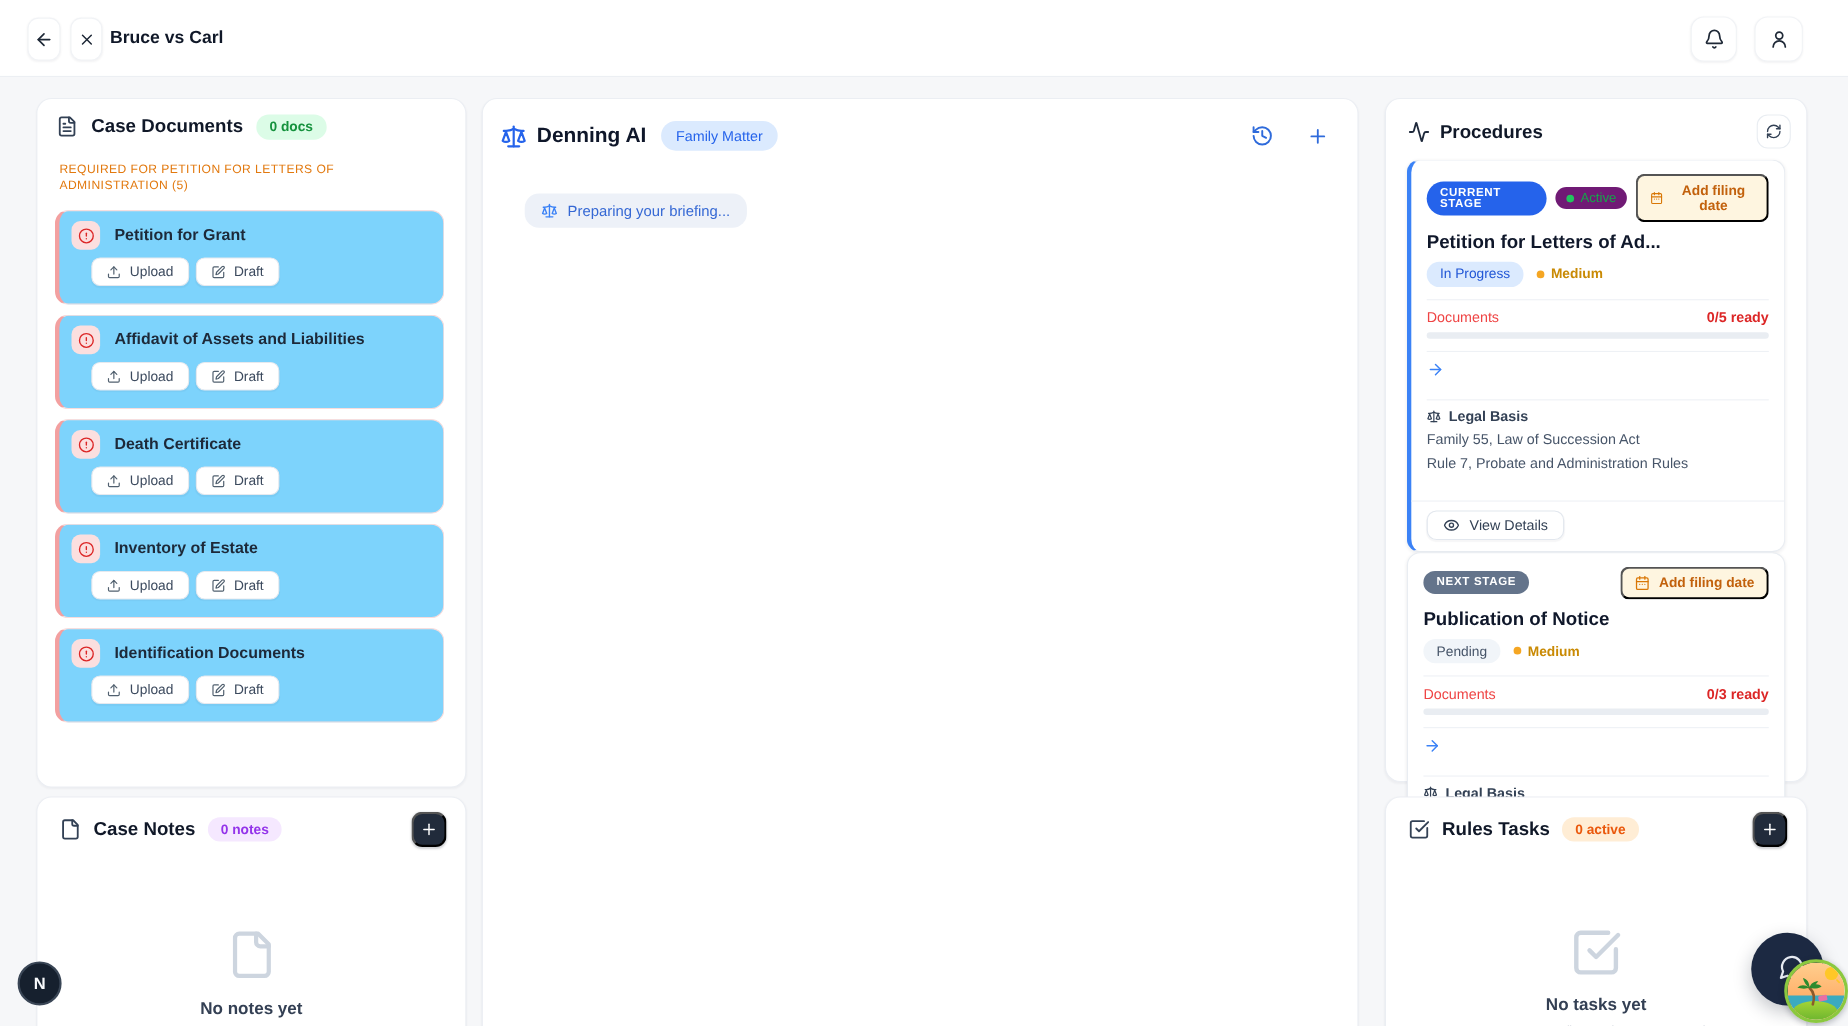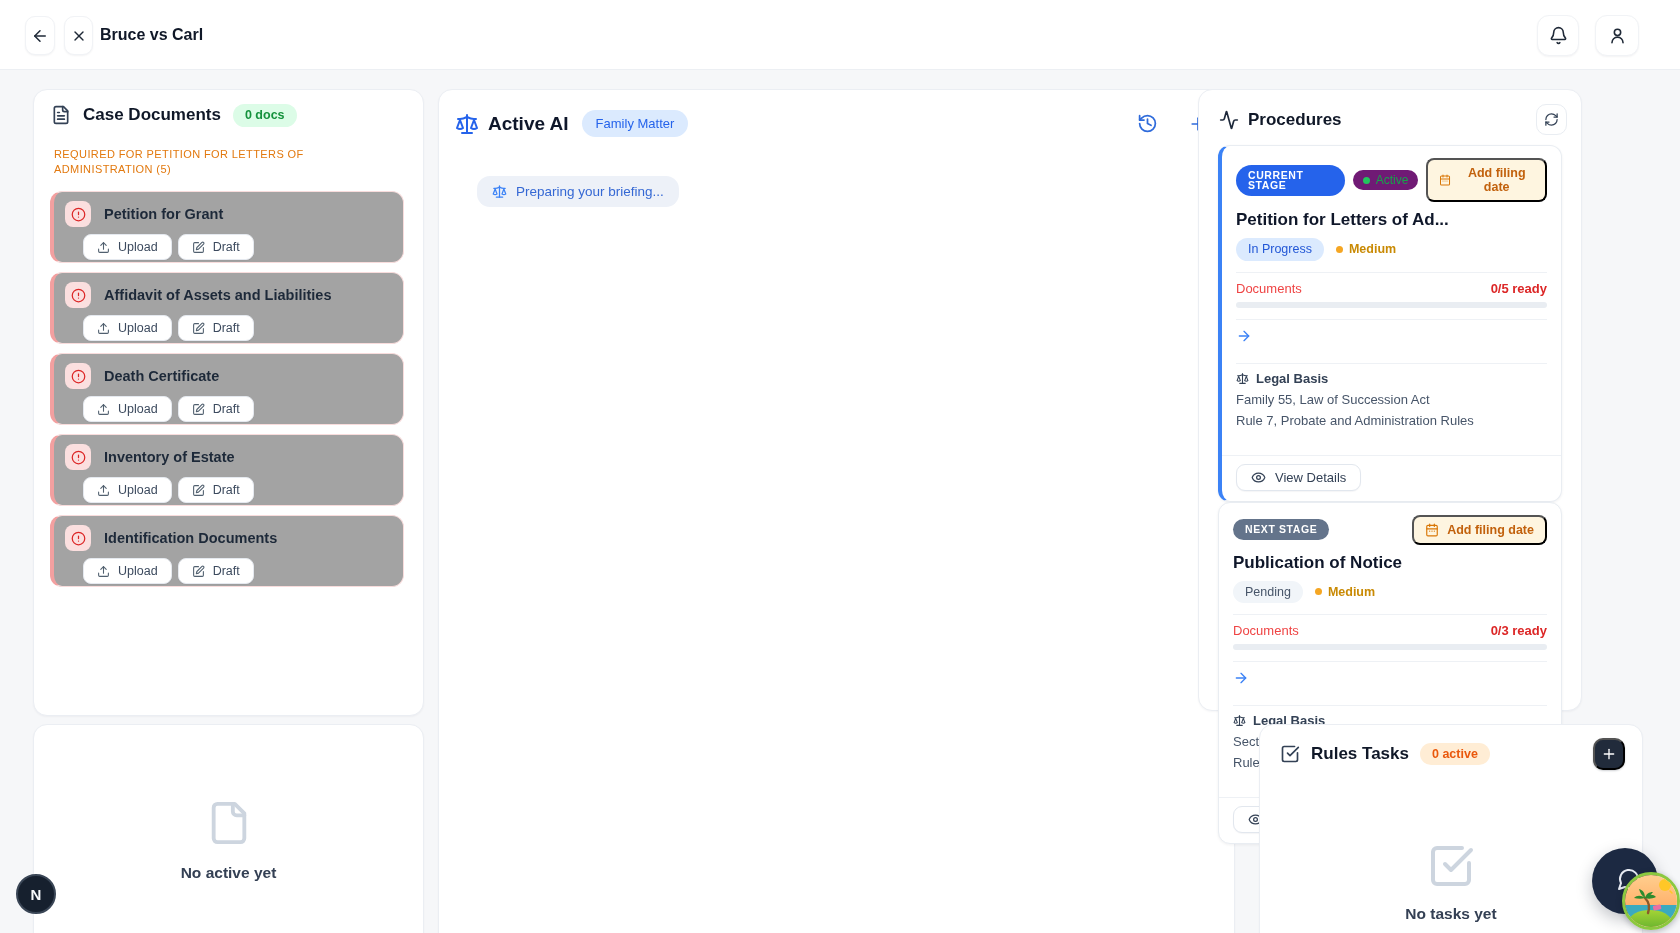--- a/index.html
+++ b/index.html
@@ -29,21 +29,21 @@
   .topbar-title { position:absolute; left:100px; top:26px; font-size:16px; font-weight:700; color:#101828; }
 
   
   .panel {
     position:absolute; background:#FFFFFF; border:1px solid #EBEEF3;
     border-radius:14px; box-shadow:0 1px 2px rgba(16,24,40,.04);
   }
   .panel-docs  { left:33px;   top:89px;  width:391px; height:627px; }
   .panel-notes { left:33px;   top:724px; width:391px; height:280px; }
   .panel-ai    { left:438px;  top:89px;  width:797px; height:860px; }
-  .panel-proc  { left:1198px; top:89px;  width:384px; height:622px; }
+  .panel-proc  { left:1259px; top:89px;  width:384px; height:622px; }
   .panel-tasks { left:1259px; top:724px; width:384px; height:280px; }
 
   .p-header { display:flex; align-items:center; }
   .p-title { font-size:17px; font-weight:700; color:#101828; }
   .pill {
     border-radius:999px; padding:5px 12px; font-size:12.5px; font-weight:700; line-height:1;
     white-space:nowrap;
   }
   .pill-green  { background:#DCFCE7; color:#15923D; }
   .pill-purple { background:#F5E8FF; color:#9333EA; }
@@ -56,21 +56,21 @@
 
   
   .docs-header { padding:14px 18px 0 17px; gap:12px; }
   .docs-header .hicon { color:#334155; }
   .req-heading {
     margin:20px 20px 0 20px; width:278px;
     color:#E2790F; font-size:11px; font-weight:400; letter-spacing:.4px; line-height:1.4;
   }
   .doc-list { padding:14px 19px 0 16px; display:flex; flex-direction:column; gap:9px; }
   .doc-card {
-    position:relative; height:72px; background:#a3a3a3;
+    position:relative; height:86px; background:#7dd3fc;
     border:1px solid #F8DCDC; border-left:4px solid #F3A0A0; border-radius:12px;
     padding:9px 10px 0 11px;
   }
   .doc-row1 { display:flex; align-items:center; gap:13px; }
   .alert-chip {
     width:26px; height:26px; border-radius:8px; background:#FBDFDF;
     display:flex; align-items:center; justify-content:center; color:#DC2626; flex:none;
   }
   .doc-name { font-size:14.5px; font-weight:600; color:#1D2939; }
   .doc-row2 { display:flex; gap:6px; margin:7px 0 0 18px; }
@@ -437,35 +437,47 @@
               <use href="#i-square-pen"></use>
             </svg>
           <span>Draft</span>
         </button>
       </div>
     </div>
   </div>
 </section>
 
 <section class="panel panel-notes">
+  <div class="mini-header">
+    <svg class="icon hicon" width="20" height="20">
+        <use href="#i-file"></use>
+      </svg>
+    <div class="p-title">Case Notes</div>
+    <span class="pill pill-purple">0 notes</span>
+    <button class="add-btn">
+      <svg class="icon" width="16" height="16">
+          <use href="#i-plus"></use>
+        </svg>
+    </button>
+  </div>
   <div class="empty">
     <svg class="icon big-icon" width="46" height="52" stroke-width="1.4">
         <use href="#i-file"></use>
       </svg>
-    <div class="empty-title">No active yet</div>
+    <div class="empty-title">No notes yet</div>
 
   </div>
 </section>
 
 <section class="panel panel-ai">
   <div class="ai-header">
     <svg class="icon ai-scale" width="24" height="24">
         <use href="#i-scale"></use>
       </svg>
-    <div class="ai-title">Active AI</div>
+    <div class="ai-title">Denning AI</div>
     <span class="matter-badge">Family Matter</span>
     <div class="ai-actions">
       <span class="abtn">
         <svg class="icon" width="21" height="21">
             <use href="#i-history"></use>
           </svg>
       </span>
       <span class="abtn">
         <svg class="icon" width="20" height="20">
             <use href="#i-plus"></use>

